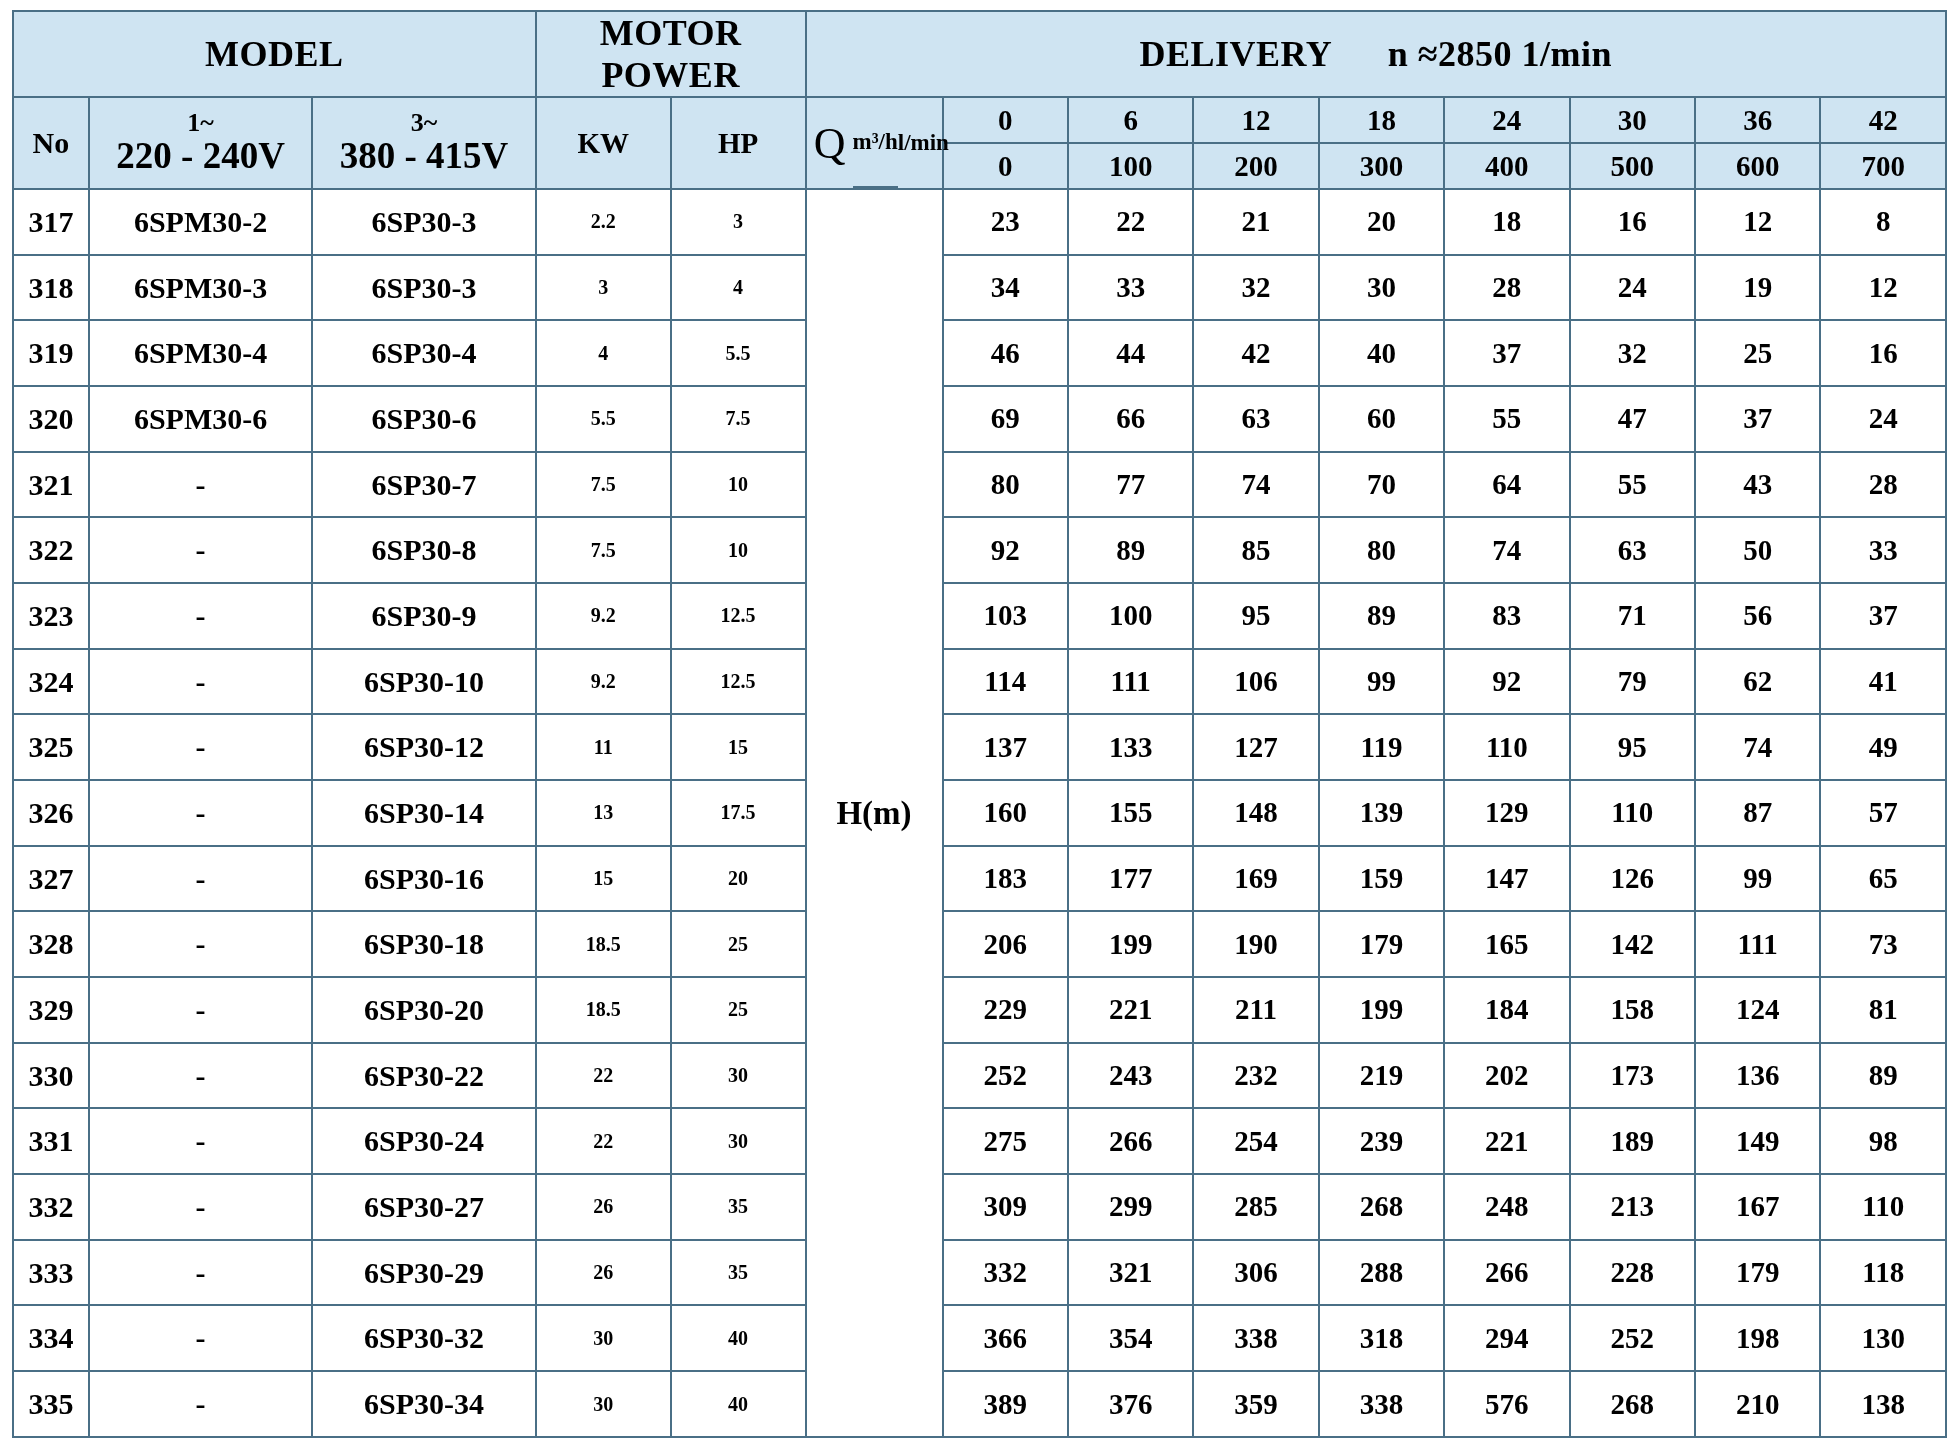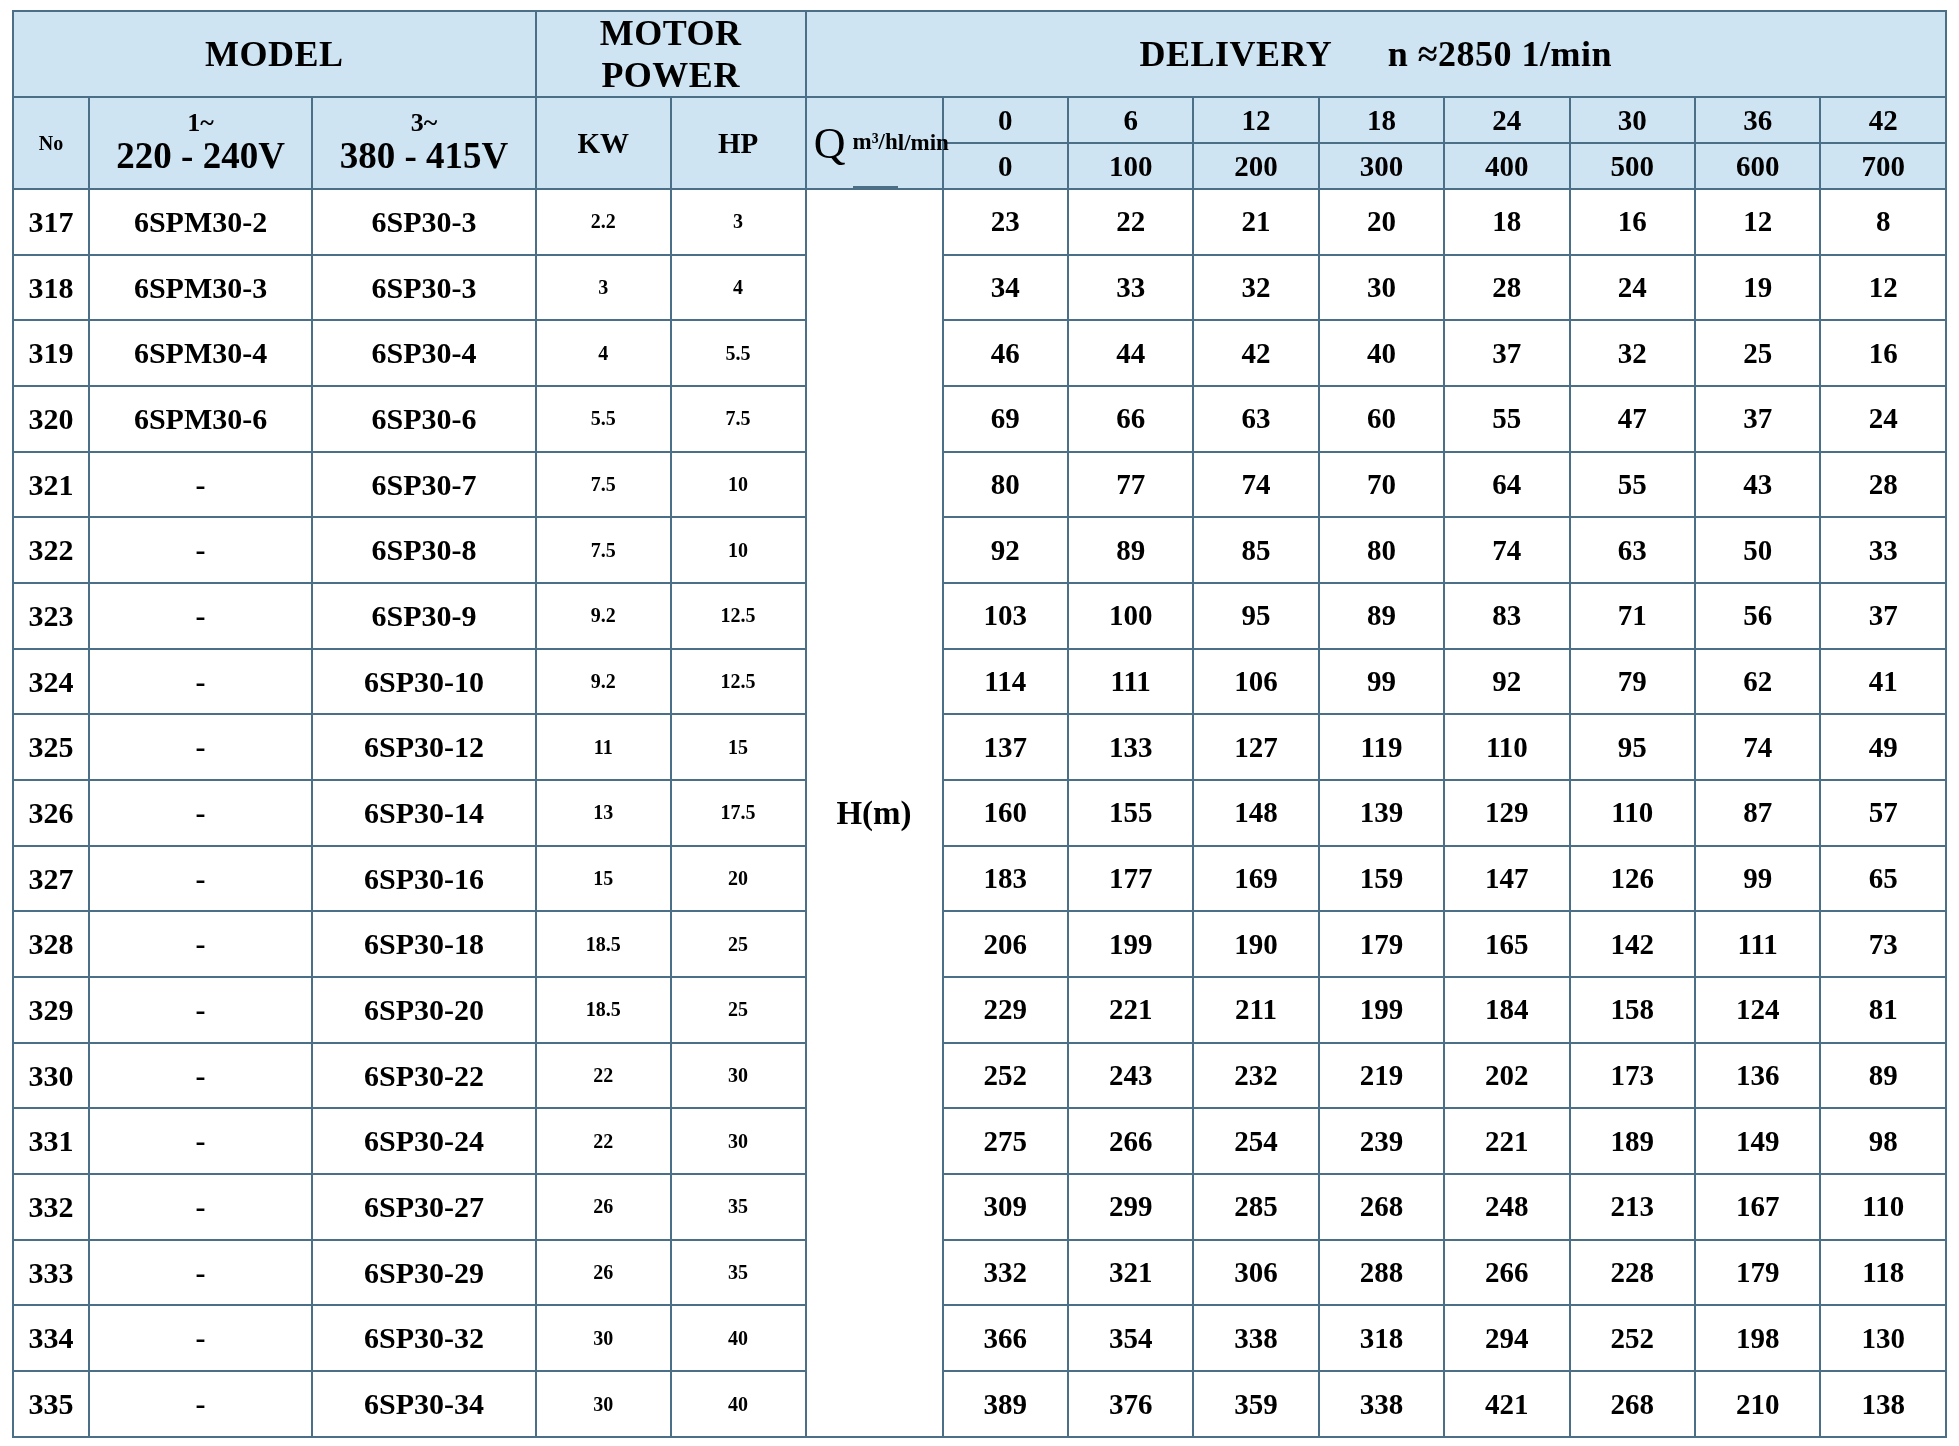--- a/index.html
+++ b/index.html
@@ -39,21 +39,21 @@
     font-size: 36px;
     height: 62px;
     letter-spacing: 0.5px;
   }
   .hdr-sub td {
     background: #cfe4f2;
     font-size: 29px;
     height: 44px;
   }
   .hdr-sub td.no-cell {
-    font-size: 20px;
+    font-size: 30px;
   }
   .volt-line1 {
     display: block;
     font-size: 26px;
     line-height: 1.0;
     font-weight: bold;
   }
   .volt-line2 {
     display: block;
     font-size: 37px;
@@ -487,20 +487,20 @@
       <tr>
         <td class="no-col">335</td>
         <td class="model1 dash">-</td>
         <td class="model3">6SP30-34</td>
         <td class="kw">30</td>
         <td class="hp">40</td>
         <td class="dval">389</td>
         <td class="dval">376</td>
         <td class="dval">359</td>
         <td class="dval">338</td>
-        <td class="dval">421</td>
+        <td class="dval">576</td>
         <td class="dval">268</td>
         <td class="dval">210</td>
         <td class="dval">138</td>
       </tr>
     </tbody>
   </table>
 </div>
 
 </body></html>

